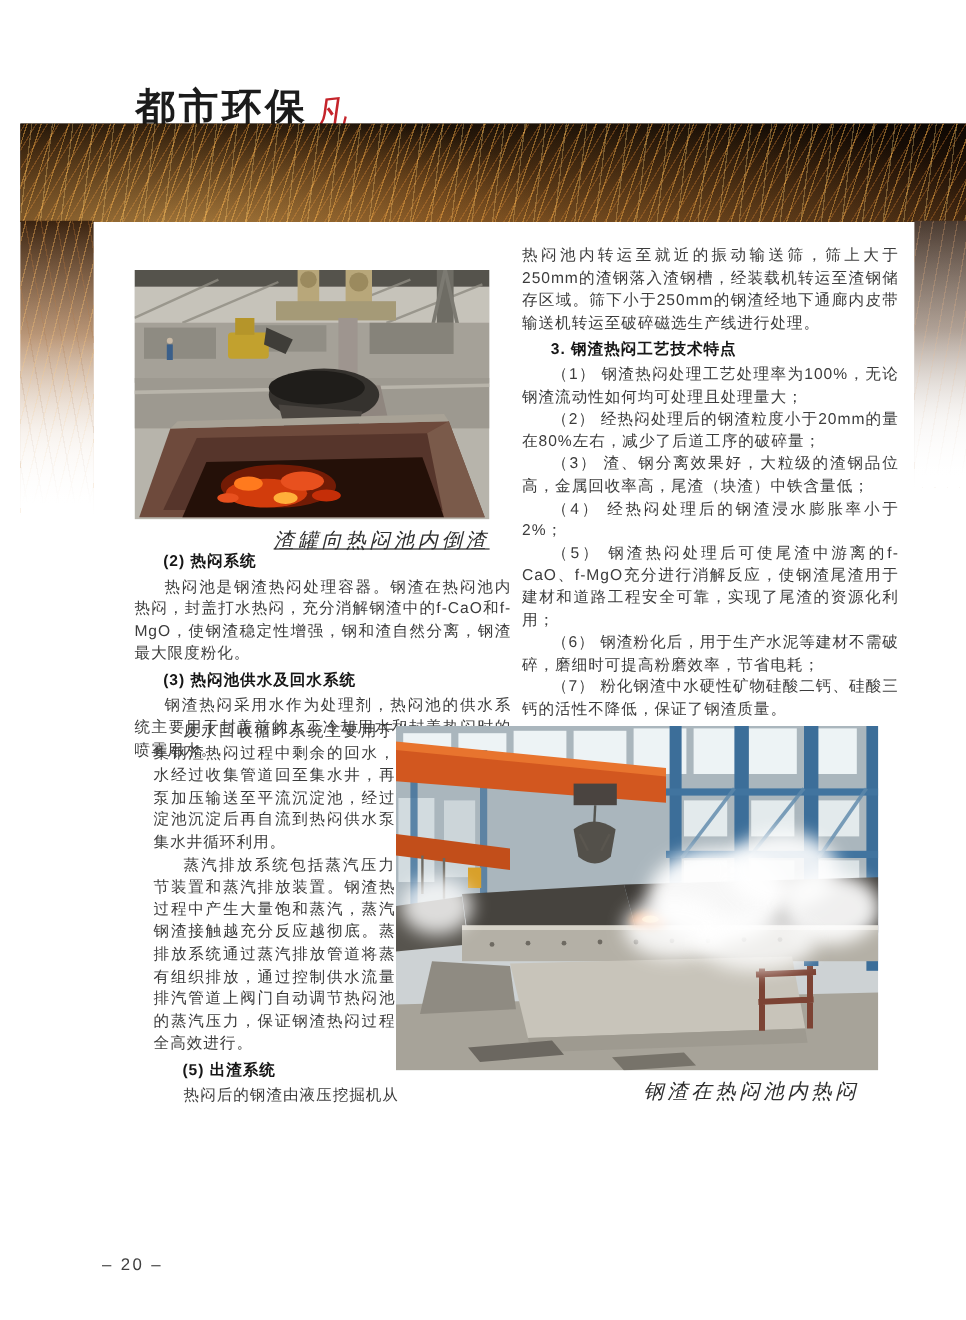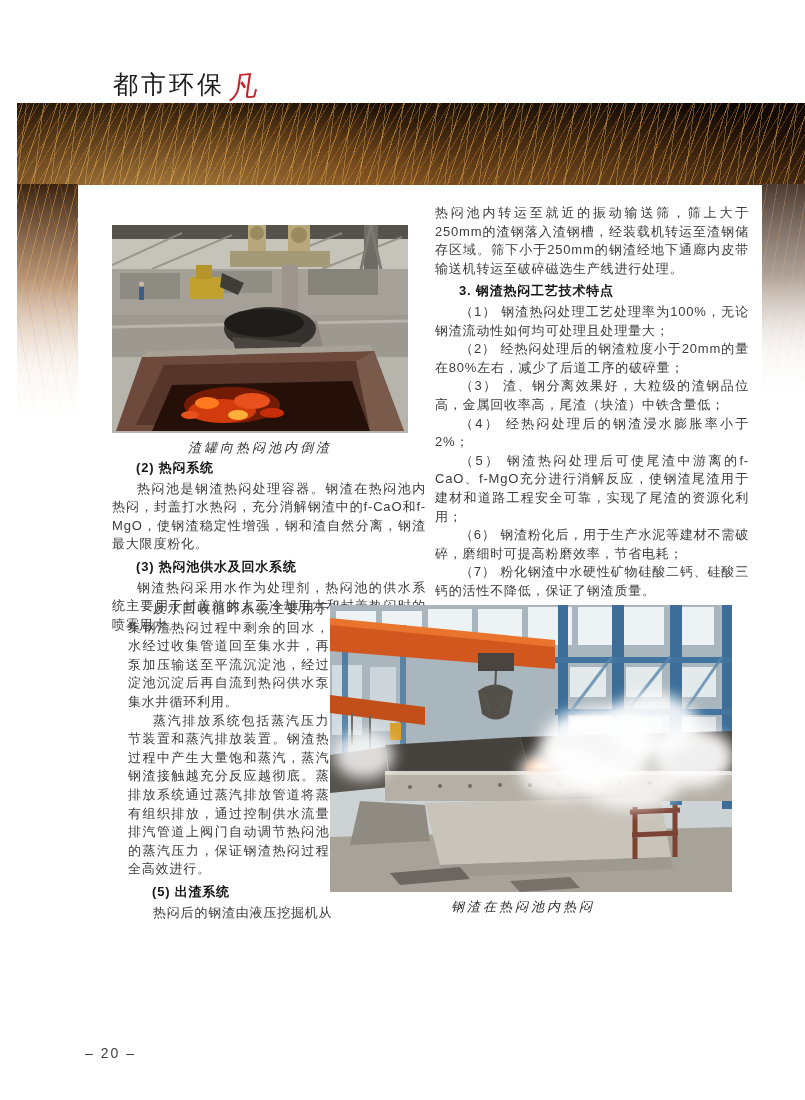--- a/index.html
+++ b/index.html
@@ -1,21 +1,21 @@
 <!DOCTYPE html>
 <html><head>
 <meta charset="utf-8">
 <style>
   html,body{margin:0;padding:0;background:#ffffff;}
   .page{position:relative;width:805px;height:1100px;background:#ffffff;overflow:hidden;
         font-family:"Liberation Sans","DejaVu Sans",sans-serif;}
 
   
   .masthead{position:absolute;left:113px;top:68px;height:36px;white-space:nowrap;}
-  .logo{font-size:25px;font-weight:normal;color:#1b1b1b;letter-spacing:3px;}
+  .logo{font-size:33px;font-weight:bold;color:#1b1b1b;letter-spacing:3px;}
   .logo-mark{display:inline-block;font-family:"DejaVu Serif","Liberation Serif",serif;
              font-style:italic;font-size:29px;color:#c5242b;transform:rotate(-6deg);
              margin-left:2px;vertical-align:-4px;}
   .section-label{position:absolute;left:641px;top:71px;font-size:21px;color:#9b9b9b;
                  letter-spacing:7px;font-weight:bold;margin-top:40px;}
 
   
   .banner-top{position:absolute;left:17px;top:103px;width:788px;height:82px;
     background-color:#140c07;
     background-image:
@@ -43,21 +43,21 @@
   .col p{margin:0;}
   .col p.b{text-indent:25px;}
   .col p.noindent{text-indent:0;}
   .col p.h{font-weight:bold;color:#161616;text-indent:24px;margin:4px 0 2px 0;}
   .leftwide{left:112px;top:455px;width:314px;}
   .leftnarrow{left:128px;top:600px;width:216px;}
   .rightcol{left:435px;top:204px;width:314px;}
   .byline{font-weight:bold;color:#161616;text-align:left;padding-right:20px;margin-top:7px !important;}
 
   .caption{position:absolute;font-family:"DejaVu Serif","Liberation Serif",serif;
-           font-style:italic;font-size:13px;color:#2e2e2e;letter-spacing:3px;text-align:center;}
+           font-style:italic;font-size:17px;color:#2e2e2e;letter-spacing:3px;text-align:right;text-decoration:underline;}
   .caption1{left:112px;top:439px;width:296px;}
   .caption2{left:330px;top:898px;width:402px;padding-right:0;}
   .caption2 span{display:inline-block;margin-right:16px;}
 
   
   .photo{position:absolute;overflow:hidden;}
   .photo1{left:112px;top:225px;width:296px;height:208px;}
   .photo2{left:330px;top:605px;width:402px;height:287px;}
   .photo svg{display:block;width:100%;height:100%;}
 

